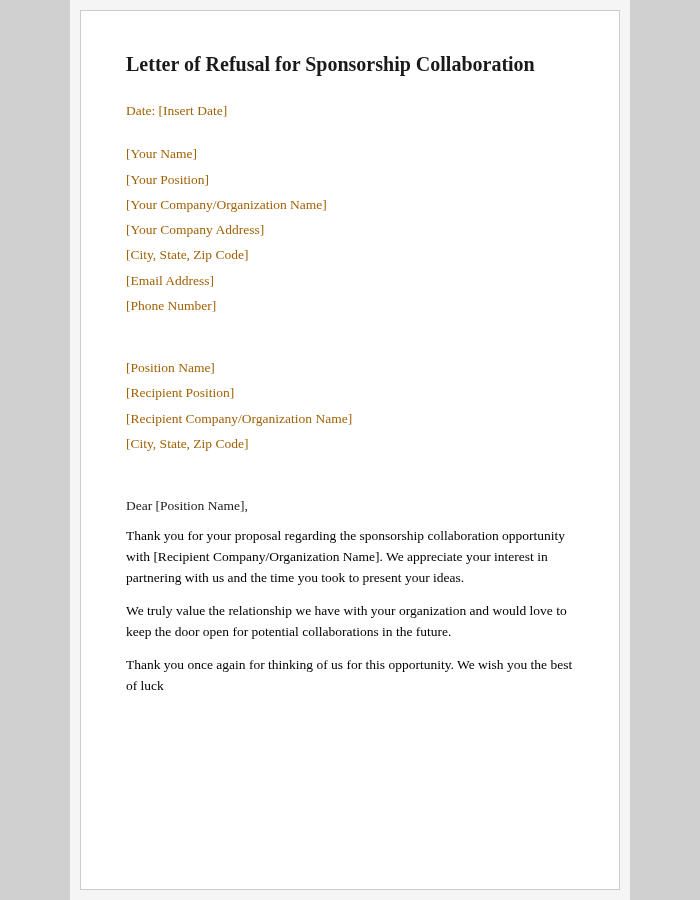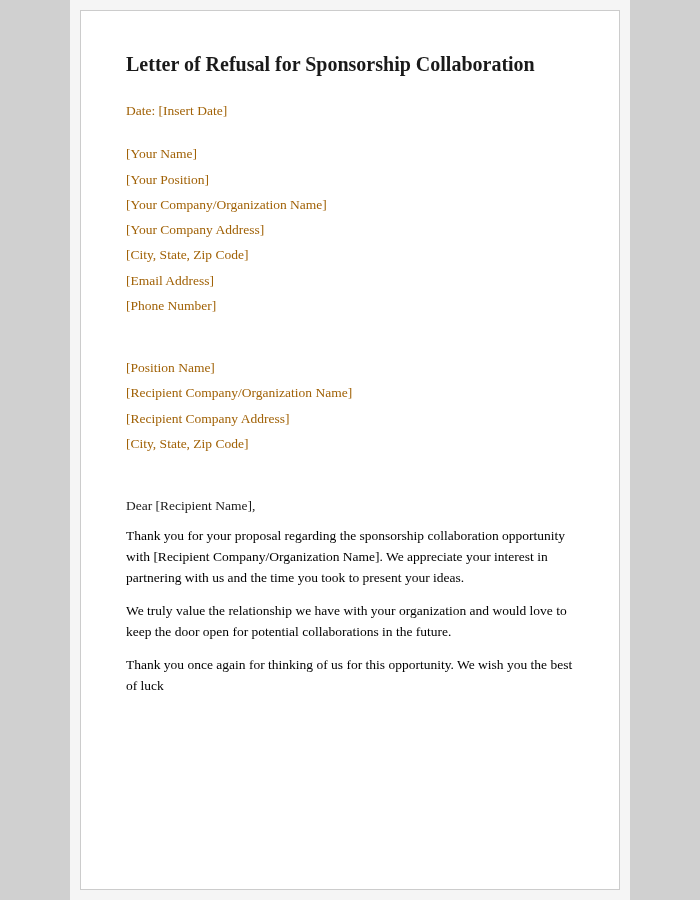--- a/index.html
+++ b/index.html
@@ -91,28 +91,28 @@
       <div class="field-line">[City, State, Zip Code]</div>
       <div class="field-line">[Email Address]</div>
       <div class="field-line">[Phone Number]</div>
     </div>
 
     <div class="spacer"></div>
     <div class="spacer"></div>
 
     <div class="recipient-block">
       <div class="field-line">[Position Name]</div>
+      <div class="field-line">[Recipient Position]</div>
       <div class="field-line">[Recipient Company/Organization Name]</div>
-      <div class="field-line">[Recipient Company Address]</div>
       <div class="field-line">[City, State, Zip Code]</div>
     </div>
 
     <div class="spacer"></div>
     <div class="spacer"></div>
 
-    <div class="salutation">Dear [Recipient Name],</div>
+    <div class="salutation">Dear [Position Name],</div>
 
     <p class="body-para">Thank you for your proposal regarding the sponsorship collaboration opportunity with [Recipient Company/Organization Name]. We appreciate your interest in partnering with us and the time you took to present your ideas.</p>
     <p class="body-para">We truly value the relationship we have with your organization and would love to keep the door open for potential collaborations in the future.</p>
     <p class="body-para">Thank you once again for thinking of us for this opportunity. We wish you the best of luck</p>
 
   </div>
 </div>
 
 </body></html>

